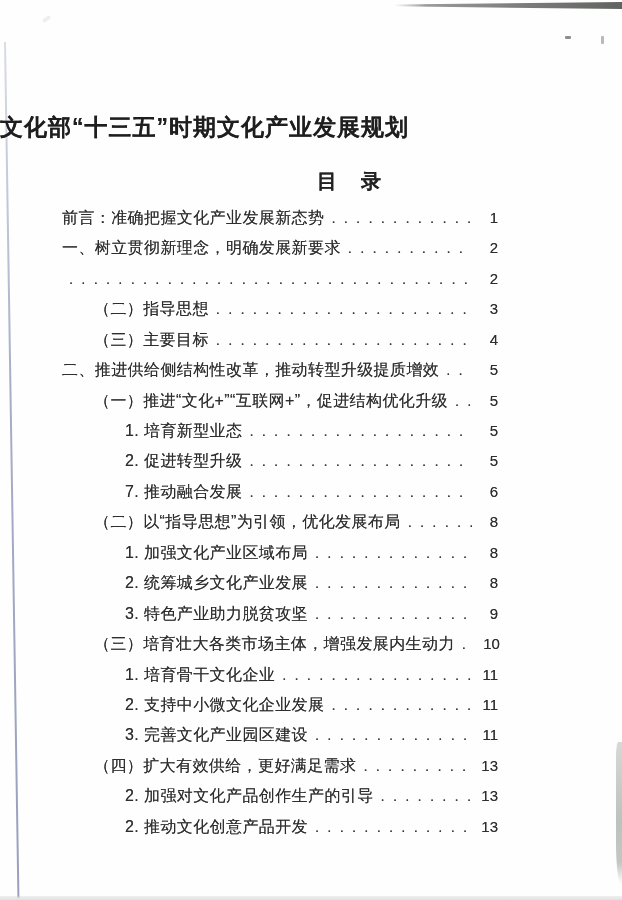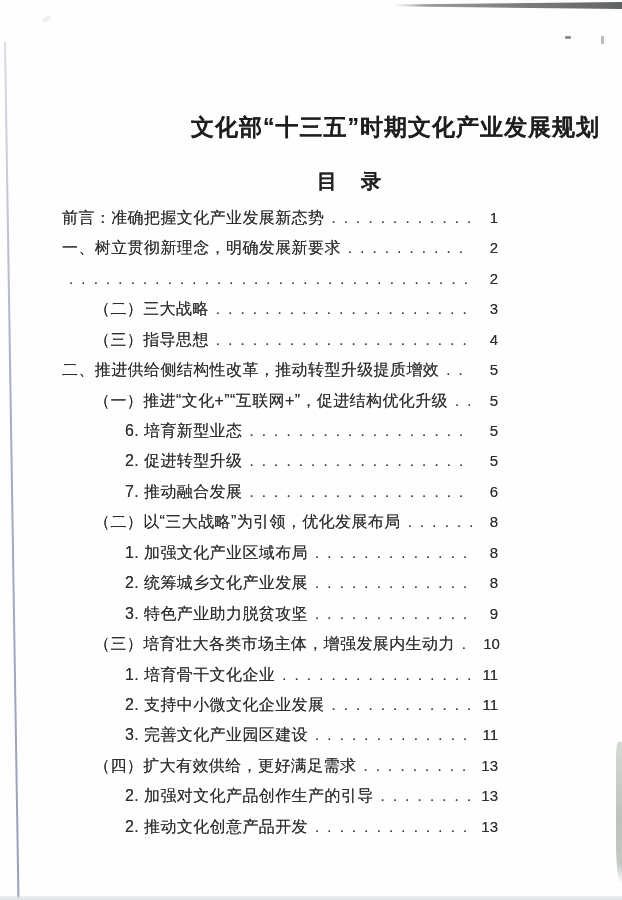--- a/index.html
+++ b/index.html
@@ -87,21 +87,21 @@
     border-top-left-radius: 40% 10%;
   }
 
   
   .doc-title {
     position: absolute;
     top: 112px;
     left: 0;
     width: 600px;
     margin: 0;
-    text-align: right;
+    text-align: left;
     font-size: 23px;
     font-weight: bold;
     letter-spacing: 1px;
     color: #1e1e1e;
     text-shadow: 0 0 0.6px rgba(30,30,30,0.75);
   }
   .toc-heading {
     position: absolute;
     top: 160px;
     left: 0;
@@ -183,56 +183,56 @@
       <div class="toc-row lvl0">
     <span class="toc-label">一、树立贯彻新理念，明确发展新要求</span>
     <span class="dots"></span>
     <span class="pagenum">2</span>
   </div>
       <div class="toc-row lvl1">
     <span class="dots"></span>
     <span class="pagenum">2</span>
   </div>
       <div class="toc-row lvl1">
-    <span class="toc-label">（二）三大战略</span>
+    <span class="toc-label">（二）指导思想</span>
     <span class="dots"></span>
     <span class="pagenum">3</span>
   </div>
       <div class="toc-row lvl1">
-    <span class="toc-label">（三）指导思想</span>
+    <span class="toc-label">（三）主要目标</span>
     <span class="dots"></span>
     <span class="pagenum">4</span>
   </div>
       <div class="toc-row lvl0">
     <span class="toc-label">二、推进供给侧结构性改革，推动转型升级提质增效</span>
     <span class="dots"></span>
     <span class="pagenum">5</span>
   </div>
       <div class="toc-row lvl1">
     <span class="toc-label">（一）推进“文化+”“互联网+”，促进结构优化升级</span>
     <span class="dots"></span>
     <span class="pagenum">5</span>
   </div>
       <div class="toc-row lvl2">
-    <span class="toc-label">6. 培育新型业态</span>
+    <span class="toc-label">1. 培育新型业态</span>
     <span class="dots"></span>
     <span class="pagenum">5</span>
   </div>
       <div class="toc-row lvl2">
     <span class="toc-label">2. 促进转型升级</span>
     <span class="dots"></span>
     <span class="pagenum">5</span>
   </div>
       <div class="toc-row lvl2">
     <span class="toc-label">7. 推动融合发展</span>
     <span class="dots"></span>
     <span class="pagenum">6</span>
   </div>
       <div class="toc-row lvl1">
-    <span class="toc-label">（二）以“三大战略”为引领，优化发展布局</span>
+    <span class="toc-label">（二）以“指导思想”为引领，优化发展布局</span>
     <span class="dots"></span>
     <span class="pagenum">8</span>
   </div>
       <div class="toc-row lvl2">
     <span class="toc-label">1. 加强文化产业区域布局</span>
     <span class="dots"></span>
     <span class="pagenum">8</span>
   </div>
       <div class="toc-row lvl2">
     <span class="toc-label">2. 统筹城乡文化产业发展</span>

